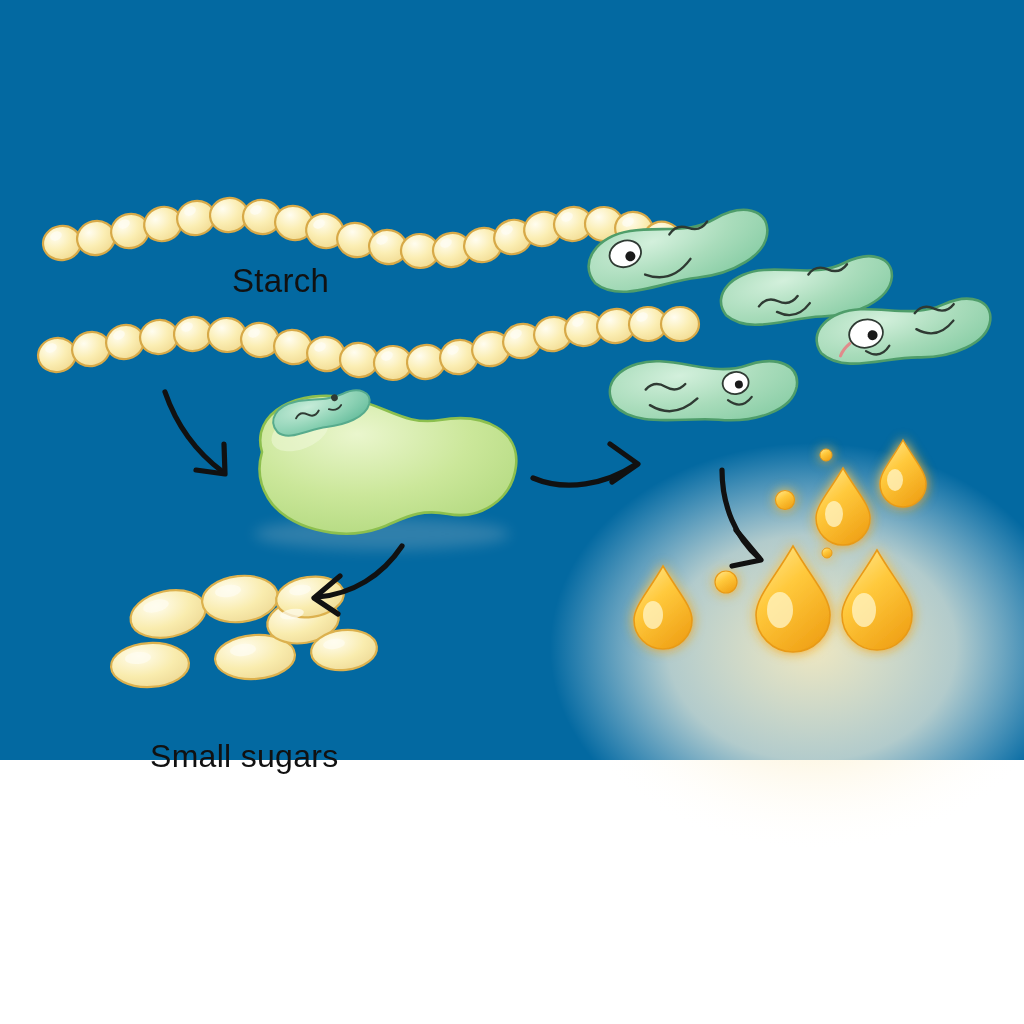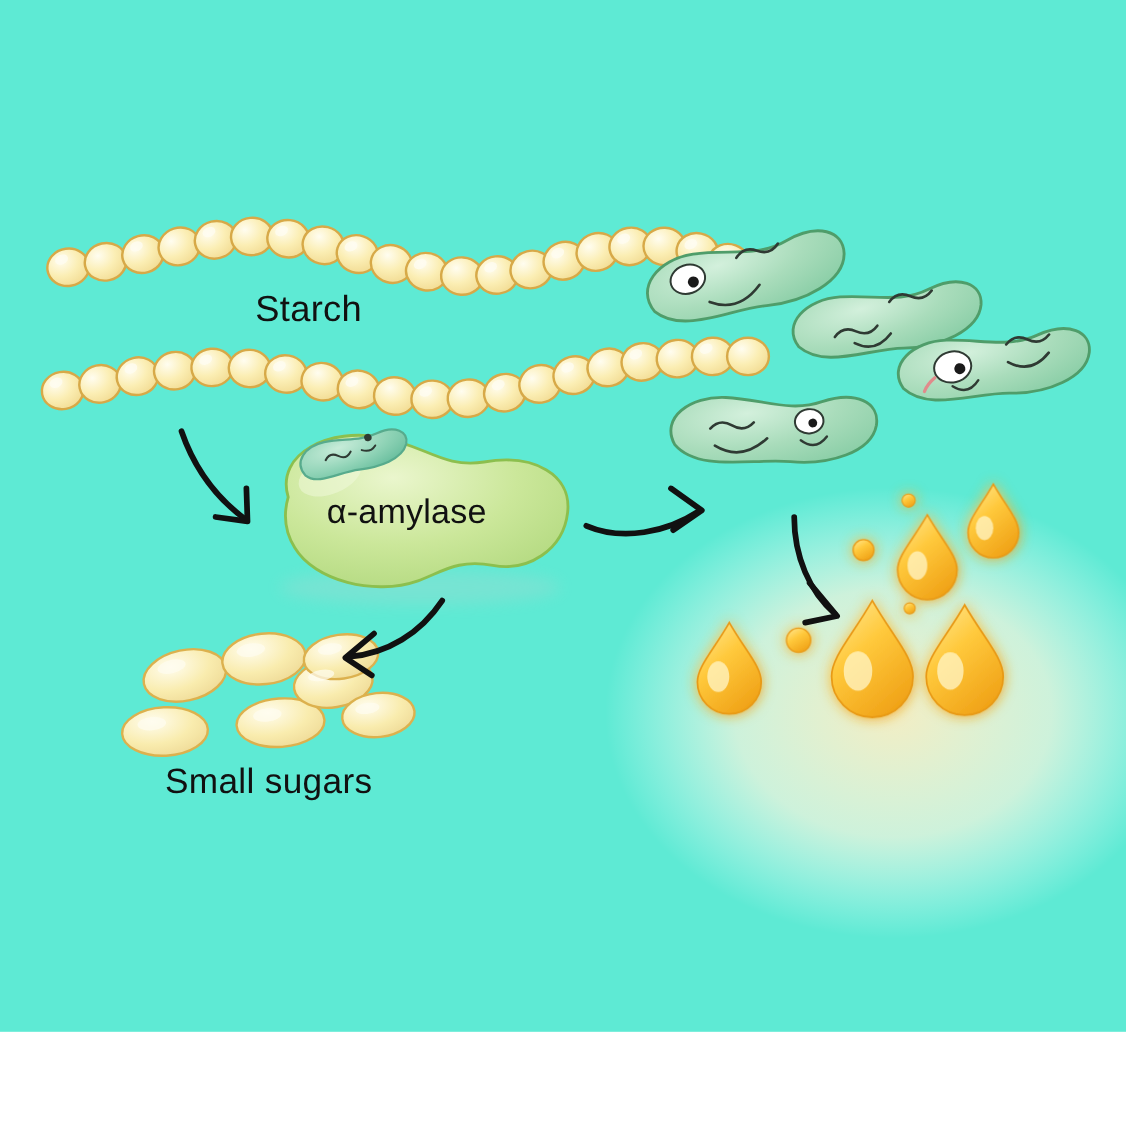--- a/index.html
+++ b/index.html
@@ -1,23 +1,23 @@
 <!DOCTYPE html>
 <html><head>
 <meta charset="utf-8">
 <style>
   html,body{margin:0;padding:0;background:#fff;}
   body{width:1024px;height:1024px;overflow:hidden;
        font-family:"Liberation Sans",sans-serif;}
-  #stage{position:relative;width:1024px;height:938px;background:#5eead4;}
+  #stage{position:relative;width:1024px;height:760px;background:#0369a1;}
   svg.layer{position:absolute;top:0;left:0;width:1024px;height:1024px;}
   .lbl{position:absolute;color:#111;white-space:nowrap;}
   #starch-label{left:232px;top:262px;font-size:33px;letter-spacing:.3px;}
   #amylase-label{left:297px;top:447px;font-size:31px;letter-spacing:.2px;}
-  #sugars-label{left:150px;top:692px;font-size:32px;letter-spacing:.3px;}
+  #sugars-label{left:150px;top:738px;font-size:32px;letter-spacing:.3px;}
   #butyrate-label{left:709px;top:662px;font-size:43px;
      font-family:"DejaVu Sans",sans-serif;letter-spacing:.4px;}
   #butyrate-sub{left:668px;top:718px;font-size:29px;font-style:italic;
      font-family:"DejaVu Sans",sans-serif;text-align:center;width:262px;
      line-height:34px;white-space:normal;}
 </style>
 </head>
 <body>
 
 <div id="stage">
@@ -302,16 +302,15 @@
     </g>
     <g fill="none" stroke="#111111" stroke-width="5.2" stroke-linecap="round" stroke-linejoin="round">
       <path d="M 224 444 L 225 474 L 196 470"></path>
       <path d="M 610 444 L 638 464 L 612 482"></path>
       <path d="M 340 576 L 314 598 L 338 614"></path>
       <path d="M 736 530 L 761 560 L 732 566"></path>
     </g>
   </svg>
 
   <div class="lbl" id="starch-label">Starch</div>
-  <div class="lbl" id="amylase-label">α-amylase</div>
   <div class="lbl" id="sugars-label">Small sugars</div>
 
 </div>
 
 </body></html>

